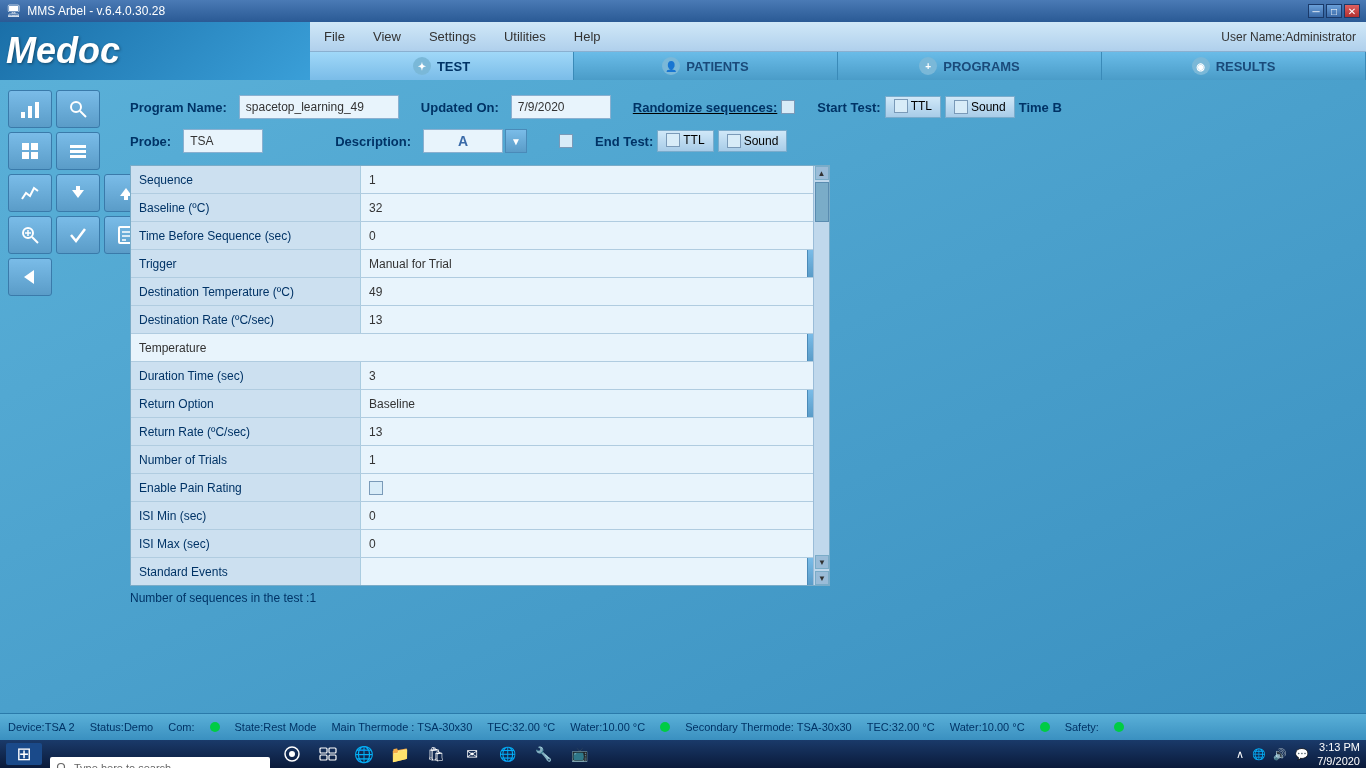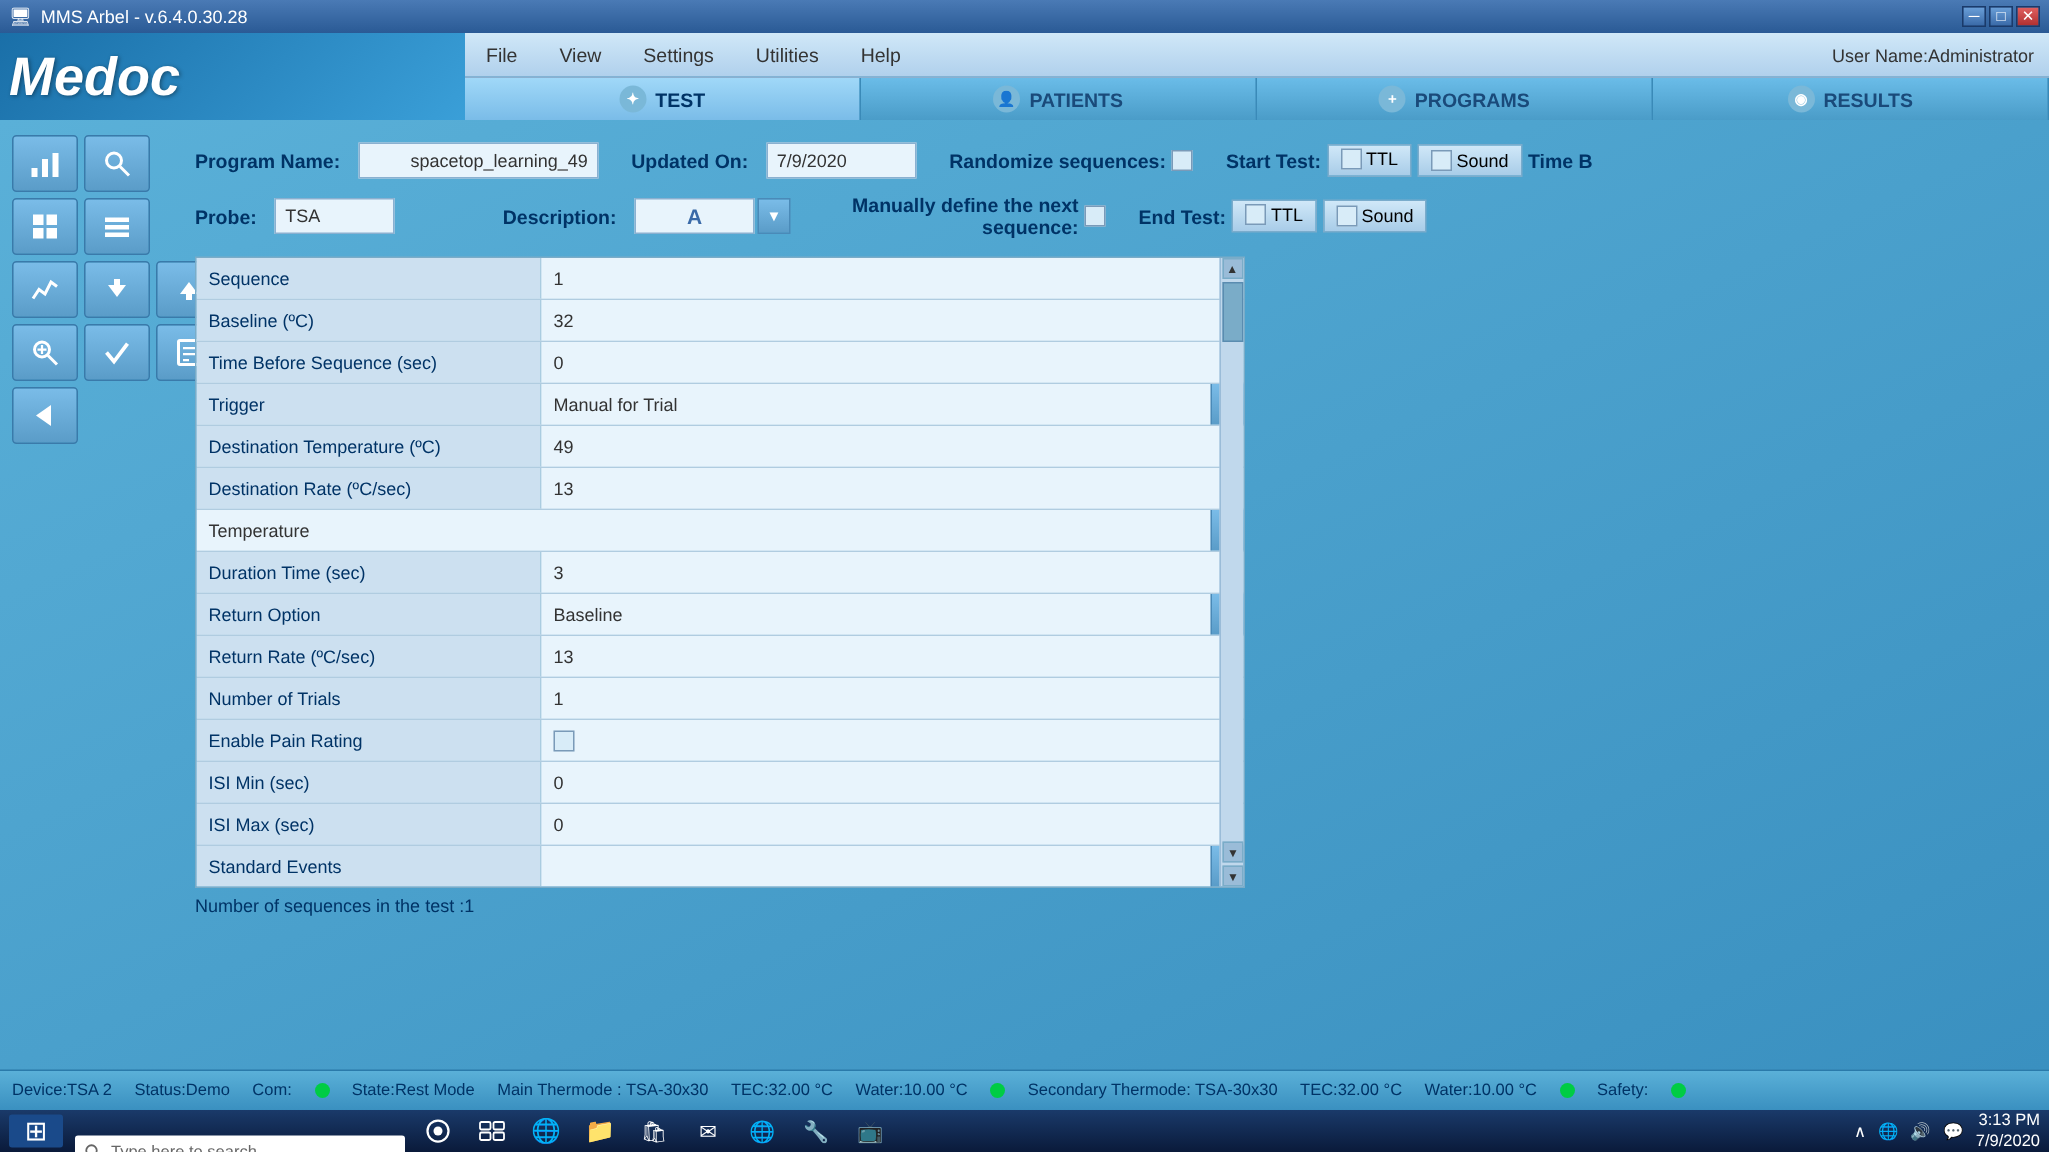--- a/index.html
+++ b/index.html
@@ -123,21 +123,21 @@
     }
     .prog-header label { font-size: 13px; color: #003366; font-weight: bold; }
     .prog-input {
       background: #e8f4fc;
       border: 1px solid #8ab0d0;
       padding: 3px 6px;
       font-size: 12px;
       color: #333;
       height: 24px;
     }
-    .prog-name-input { width: 160px; text-align: right; }
+    .prog-name-input { width: 160px; }
     .prog-date-input { width: 100px; }
     .cb { width: 14px; height: 14px; border: 1px solid #7a9ab8; background: #d8ecf8; }
 
     .btn-ttl {
       background: linear-gradient(to bottom, #d0e8f8, #a8cce8);
       border: 1px solid #7aaccc;
       padding: 2px 8px;
       font-size: 12px;
       cursor: pointer;
       height: 22px;
@@ -503,21 +503,21 @@
     </div>
   </div>
 
   <div style="margin-left:110px;">
 
     <div class="prog-header">
       <label>Program Name:</label>
       <input class="prog-input prog-name-input" type="text" readonly="" style="width: 160px;" value="spacetop_learning_49">
       <label style="margin-left:10px;">Updated On:</label>
       <input class="prog-input prog-date-input" type="text" readonly="" value="7/9/2020" style="">
-      <div style="display:flex;align-items:center;gap:4px;margin-left:10px;">
+      <div style="display:flex;align-items:center;gap:4px;margin-left:10px;text-decoration:underline;">
         <span style="font-size:13px;color:#003366;font-weight:bold;">Randomize sequences:</span>
         <div class="cb"></div>
       </div>
       <div style="display:flex;align-items:center;gap:4px;margin-left:10px;">
         <span style="font-size:13px;color:#003366;font-weight:bold;">Start Test:</span>
         <div class="btn-ttl">
           <div class="cb"></div>
           <span>TTL</span>
         </div>
         <div class="btn-sound">
@@ -532,21 +532,20 @@
       <label style="font-size:13px;color:#003366;font-weight:bold;">Probe:</label>
       <input class="prog-input" type="text" readonly="" style="width: 80px;" value="TSA">
       <label style="font-size:13px;color:#003366;font-weight:bold;margin-left:60px;">Description:</label>
       <div class="desc-input-wrap">
         <div class="desc-input">
           <span style="font-size:14px;color:#3a6aa8;font-weight:bold;">A</span>
         </div>
         <div class="desc-btn">▼</div>
       </div>
       <div style="display:flex;align-items:center;gap:4px;margin-left:20px;">
-        <span style="font-size:13px;color:#003366;font-weight:bold;max-width:160px;text-align:right;">Manually define the next sequence:</span>
         <div class="cb"></div>
       </div>
       <div style="display:flex;align-items:center;gap:4px;margin-left:10px;">
         <span style="font-size:13px;color:#003366;font-weight:bold;">End Test:</span>
         <div class="btn-ttl">
           <div class="cb"></div>
           <span>TTL</span>
         </div>
         <div class="btn-sound">
           <div class="cb"></div>

